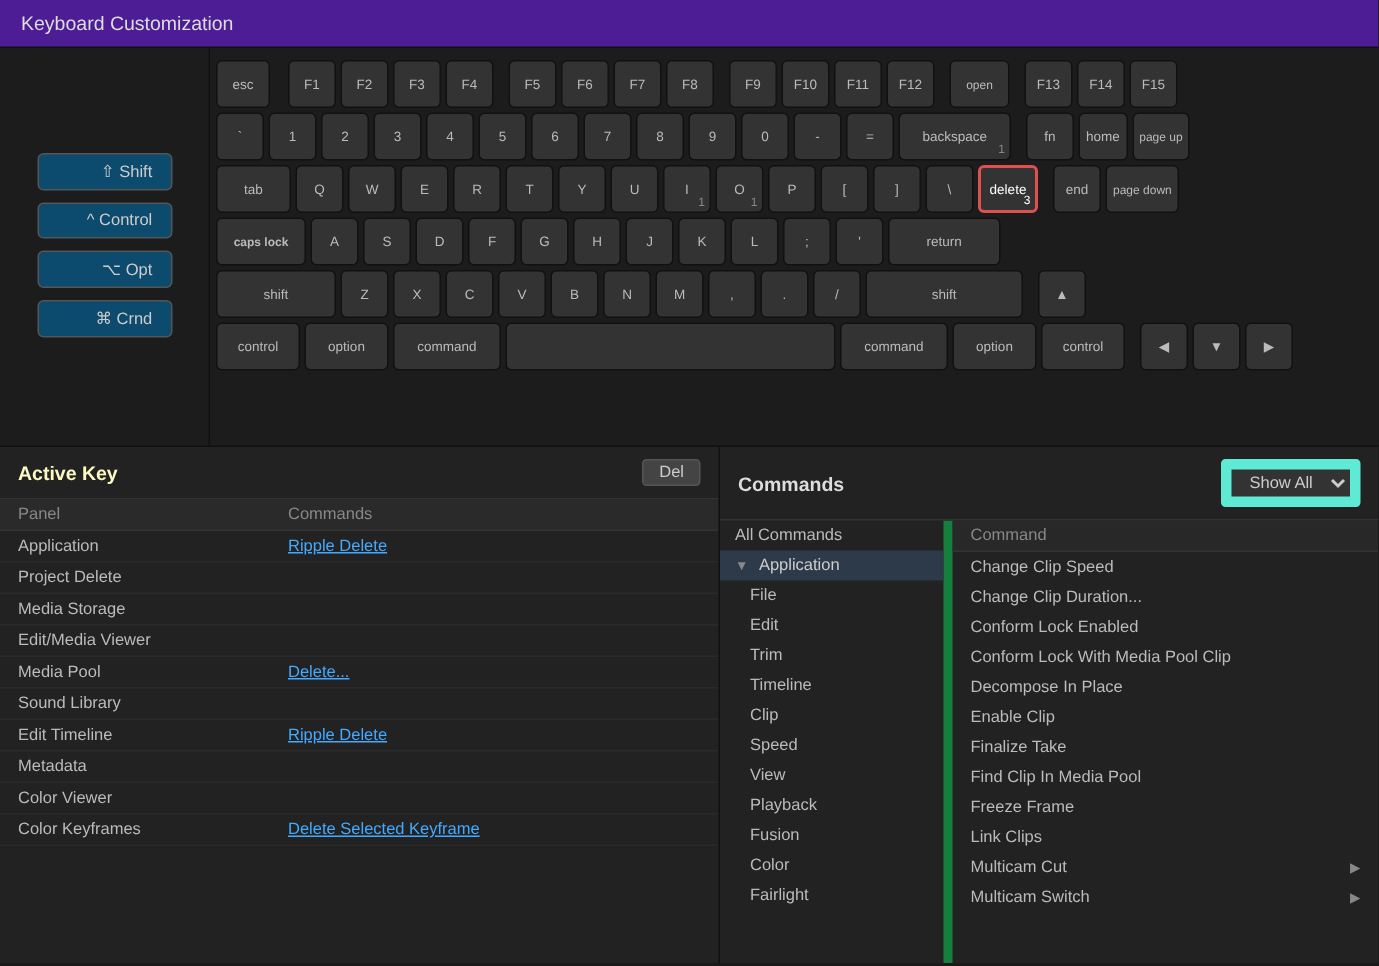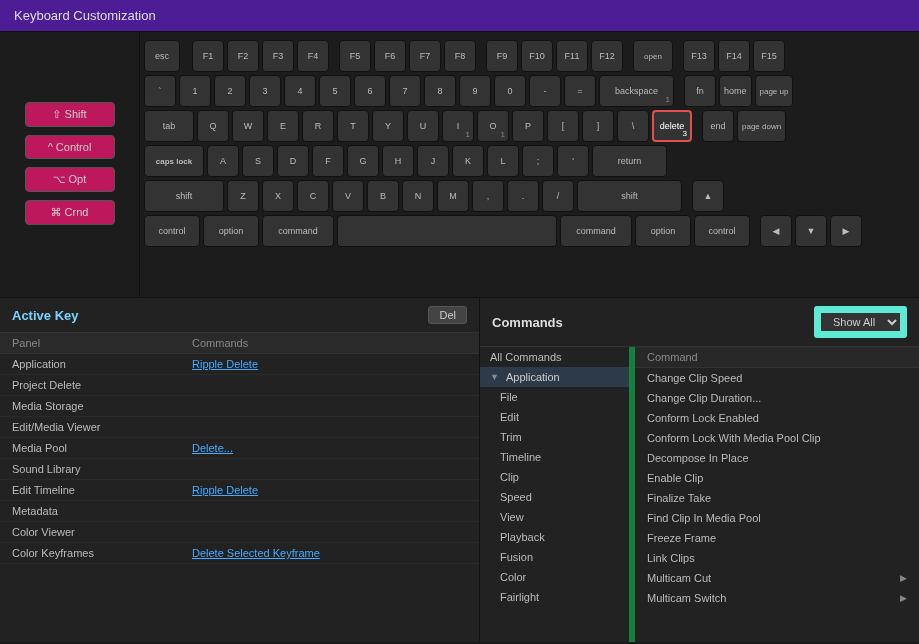--- a/index.html
+++ b/index.html
@@ -63,28 +63,28 @@
 
     .key .badge {
       position: absolute;
       bottom: 2px;
       right: 3px;
       font-size: 8px;
       color: #888;
     }
 
     .mod-btn {
-      background: #be185d;
+      background: #0c4a6e;
       border: 1px solid #555;
       border-radius: 4px;
       color: #ccc;
       font-size: 11px;
       padding: 5px 12px;
       cursor: pointer;
-      text-align: center;
+      text-align: right;
       min-width: 90px;
     }
 
     #left-panel {
       width: 140px;
       background: #1c1c1c;
       display: flex;
       flex-direction: column;
       align-items: center;
       padding: 12px 8px;
@@ -118,21 +118,21 @@
       display: flex;
       align-items: center;
       justify-content: space-between;
       padding: 8px 12px;
       border-bottom: 1px solid #333;
     }
 
     #active-key-header .title {
       font-size: 13px;
       font-weight: 600;
-      color: #7dd3fc;
+      color: #fef9c3;
     }
 
     #active-key-header .del-btn {
       background: #444;
       border: 1px solid #555;
       color: #ccc;
       padding: 2px 10px;
       border-radius: 3px;
       font-size: 11px;
       cursor: pointer;

